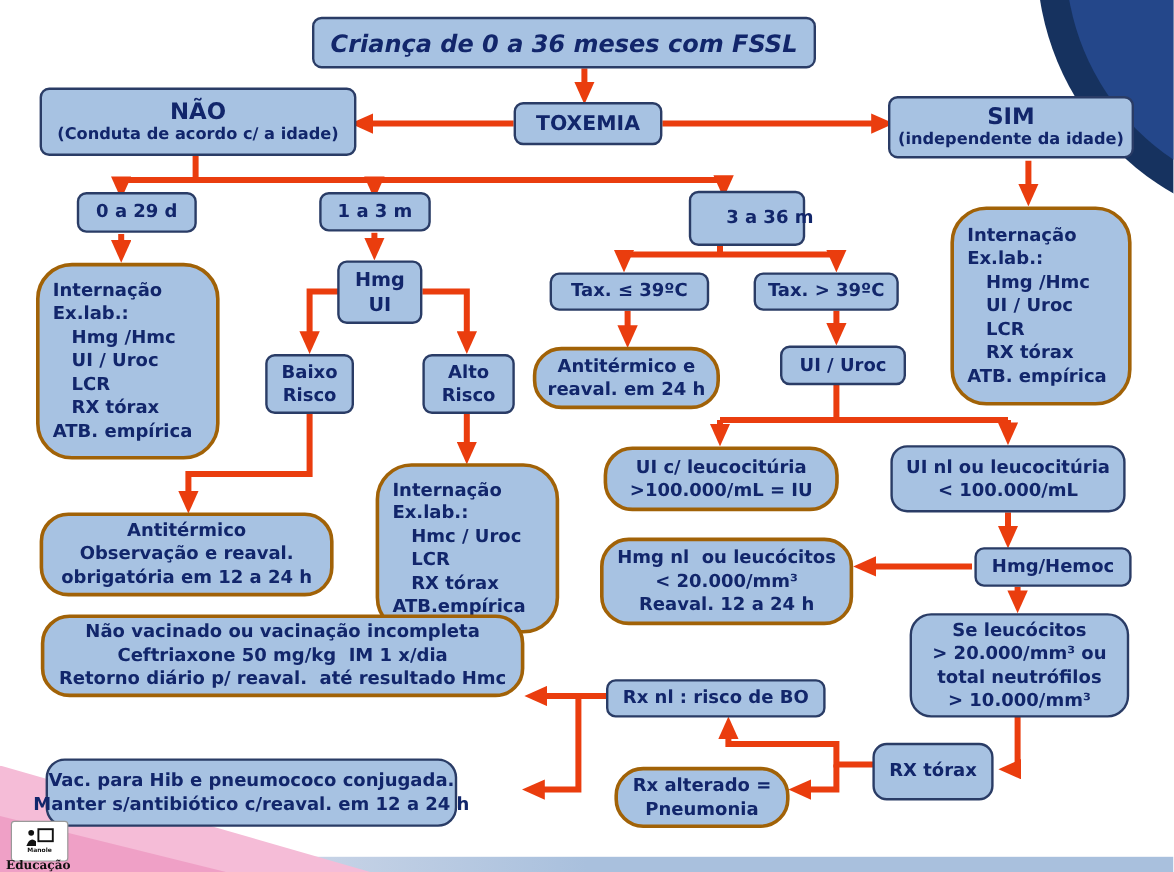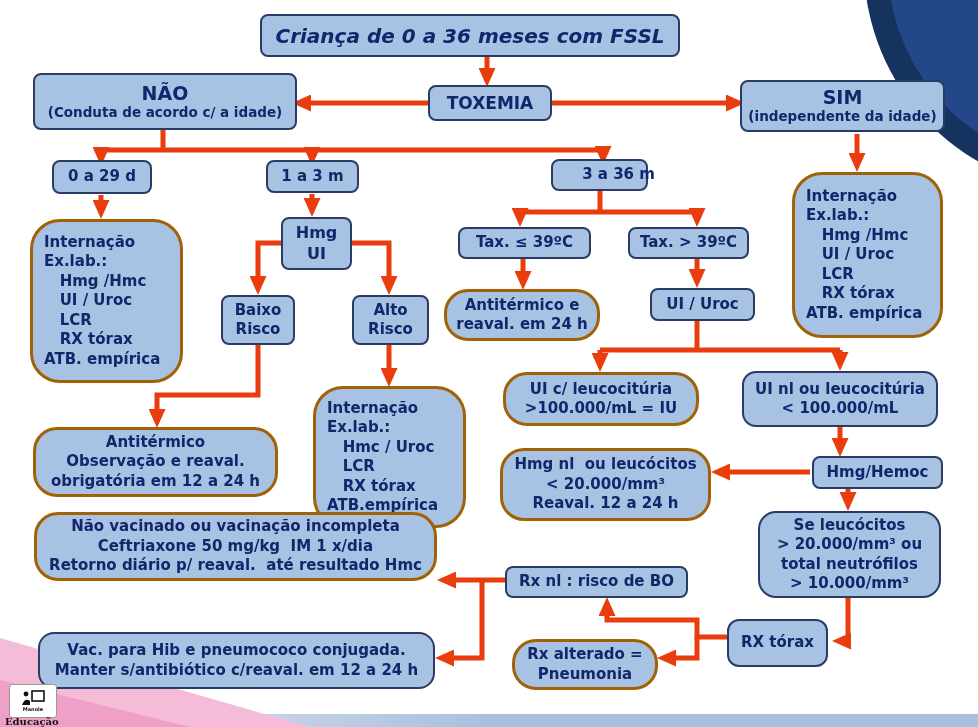--- a/index.html
+++ b/index.html
@@ -40,44 +40,44 @@
   .round-lg{border-radius:30px;}
   .la{justify-content:flex-start;text-align:left;padding-left:11px;}
   .col{flex-direction:column;}
   .big{font-size:19px;line-height:1.15;}
   .subsm{font-size:13.5px;line-height:1.15;}
 
   #n-title   {left:260px;top:14px; width:420px;height:43px;font-size:20px;border-width:2px;font-style:italic;}
   #n-toxemia {left:428px;top:85px; width:124px;height:36px;font-size:17px;}
   #n-nao     {left:33px; top:73px; width:264px;height:57px;}
   #n-sim     {left:740px;top:80px; width:205px;height:52px;}
-  #n-d029    {left:52px; top:160px;width:100px;height:34px;}
+  #n-d029    {left:64px; top:160px;width:100px;height:34px;}
   #n-m13     {left:266px;top:160px;width:93px; height:33px;}
-  #n-m336    {left:551px;top:159px;width:97px; height:32px;padding-left:38px;}
+  #n-m336    {left:574px;top:159px;width:97px; height:46px;padding-left:38px;}
   #n-int-left{left:30px; top:219px;width:153px;height:164px;}
   #n-int-sim {left:792px;top:172px;width:151px;height:166px;}
   #n-hmgui   {left:281px;top:217px;width:71px; height:53px;font-size:16px;}
   #n-baixo   {left:221px;top:295px;width:74px; height:50px;}
   #n-alto    {left:352px;top:295px;width:77px; height:50px;}
   #n-taxle   {left:458px;top:227px;width:133px;height:32px;}
   #n-taxgt   {left:628px;top:227px;width:121px;height:32px;}
   #n-antit24 {left:444px;top:289px;width:156px;height:52px;}
   #n-uiuroc  {left:650px;top:288px;width:105px;height:33px;}
   #n-int-mid {left:313px;top:386px;width:153px;height:142px;}
   #n-antitobs{left:33px; top:427px;width:245px;height:70px;}
   #n-uileuco {left:503px;top:372px;width:196px;height:54px;}
   #n-uinl    {left:742px;top:371px;width:196px;height:56px;border-radius:14px;}
   #n-hmgnl   {left:500px;top:448px;width:211px;height:73px;}
   #n-hmghemoc{left:812px;top:456px;width:131px;height:33px;}
   #n-seleuco {left:758px;top:511px;width:183px;height:87px;border-radius:18px;border-width:2.5px;}
   #n-rxnl    {left:505px;top:566px;width:183px;height:32px;}
   #n-rxtorax {left:727px;top:619px;width:101px;height:48px;border-radius:12px;}
   #n-rxalt   {left:512px;top:639px;width:146px;height:51px;}
   #n-naovac  {left:34px; top:512px;width:403px;height:69px;}
-  #n-vachib  {left:38px; top:632px;width:397px;height:57px;border-radius:16px;border-width:2.5px;}
+  #n-vachib  {left:38px; top:632px;width:343px;height:57px;border-radius:16px;border-width:2.5px;}
 </style>
 </head>
 <body>
 
 <div id="slide">
 
   <div class="arc1"></div>
   <div class="arc2"></div>
   <div class="strip"></div>
   <div class="pink1"></div>

